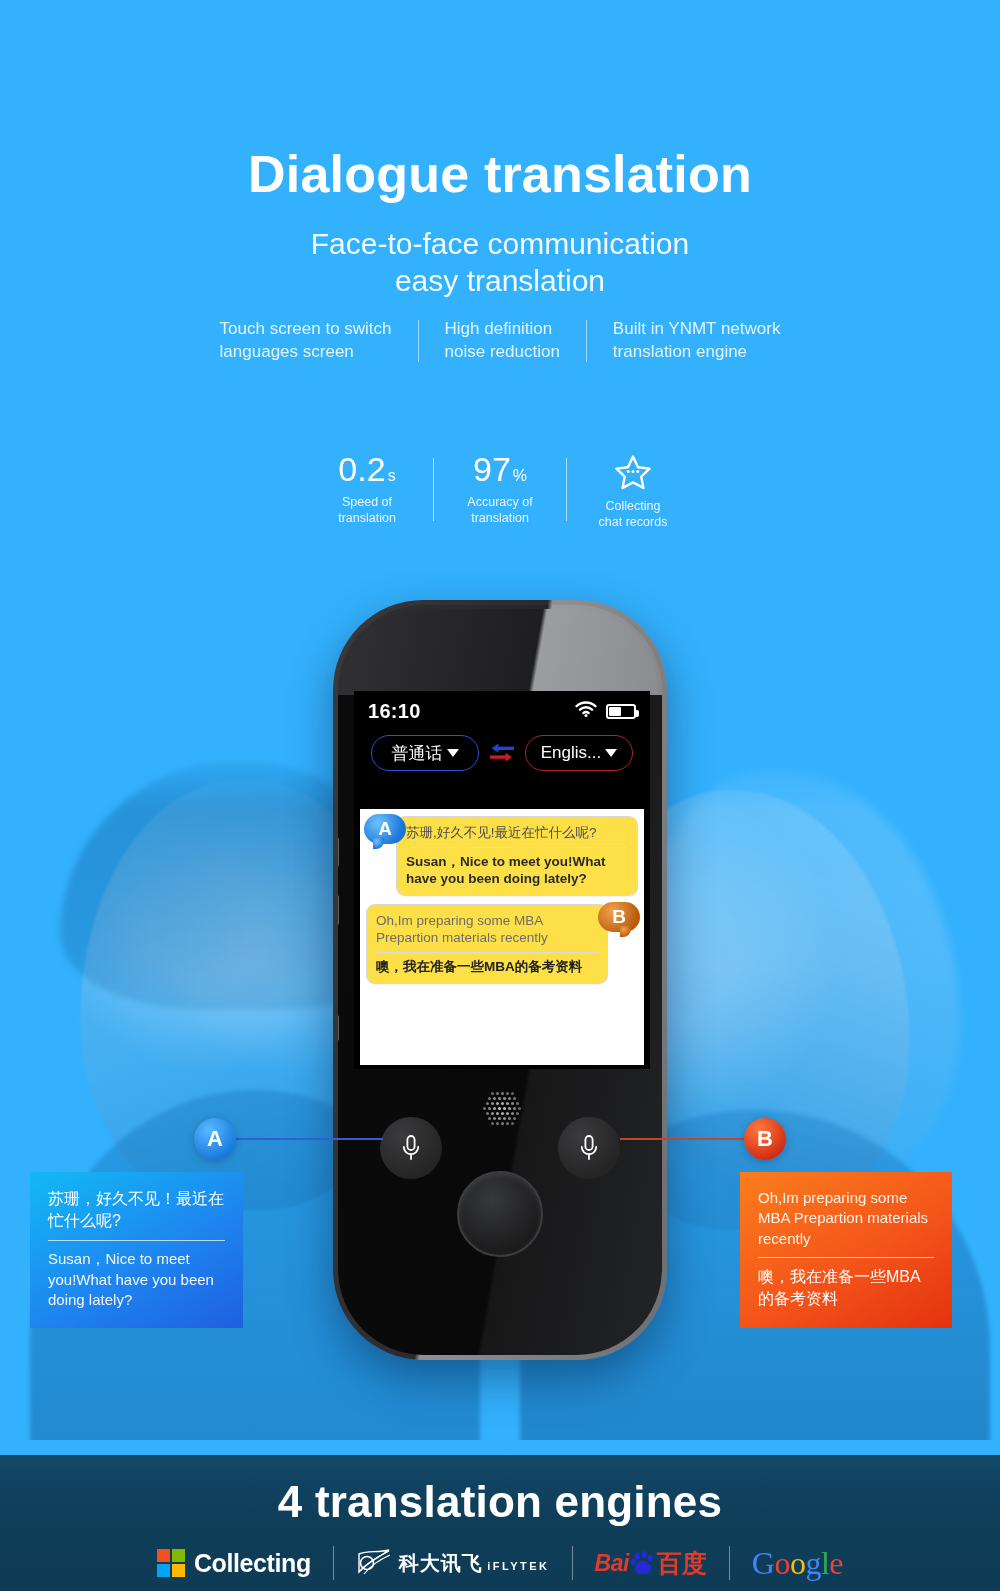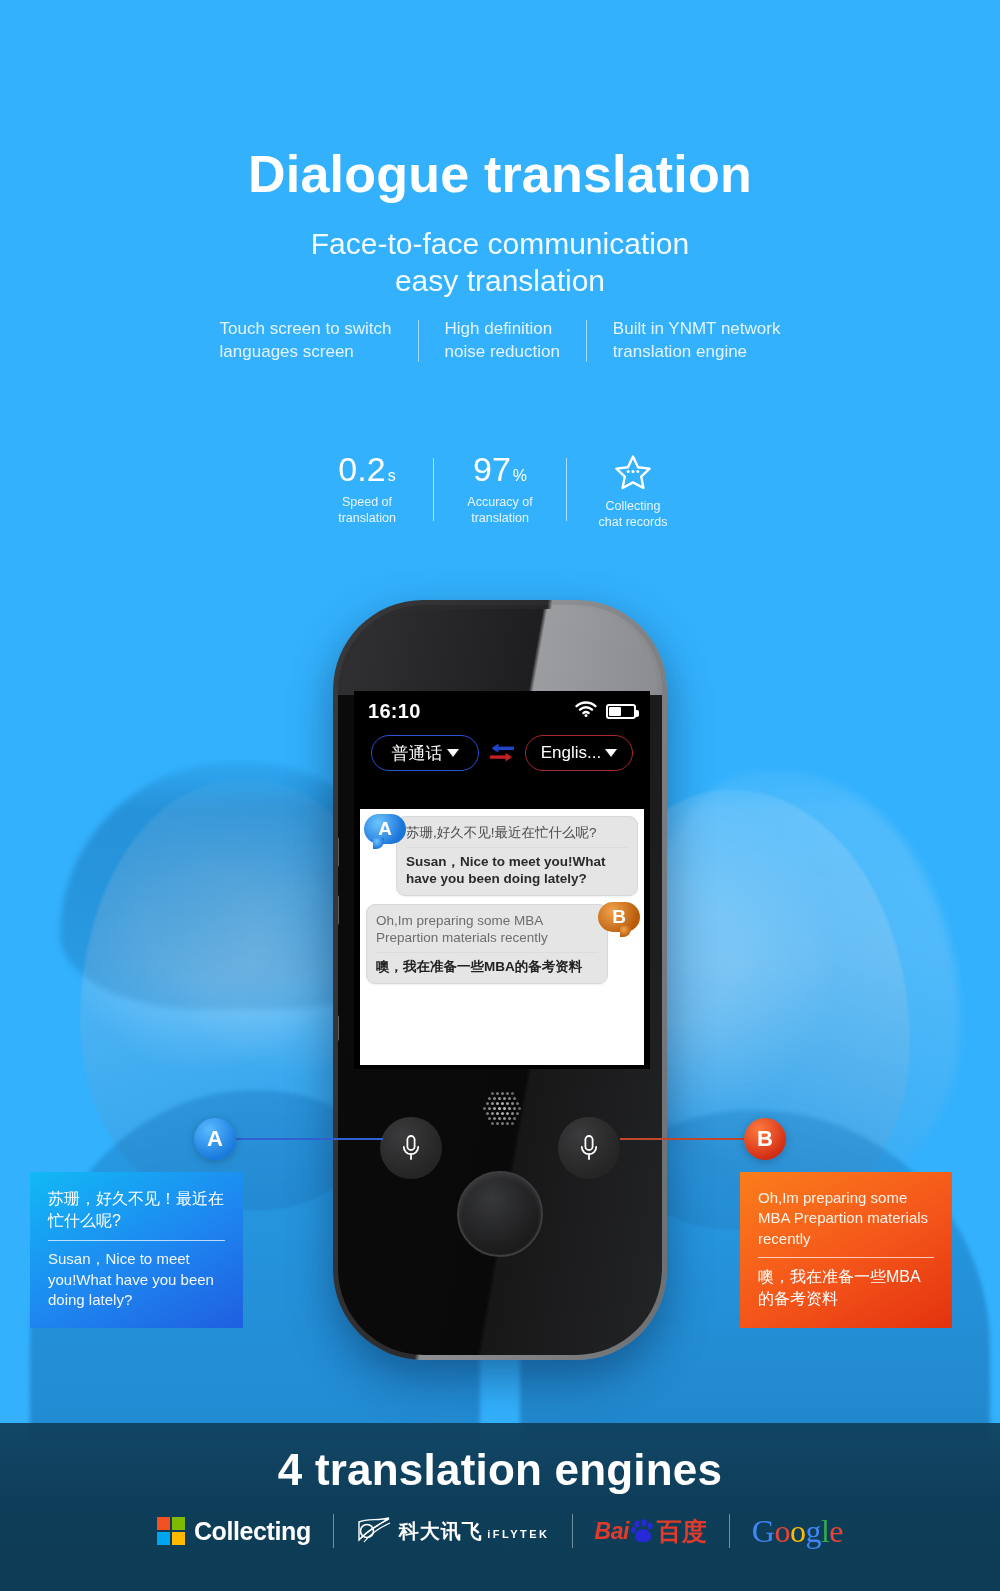--- a/index.html
+++ b/index.html
@@ -152,21 +152,21 @@
     gap:4px; color:#fff; font-size:17px; padding:0 10px; background:#000;
   }
   .langpill.src { border:1.5px solid #2a52d8; }
   .langpill.dst { border:1.5px solid #a8272b; }
   .caret { width:0;height:0;border-left:6px solid transparent;border-right:6px solid transparent;border-top:8px solid #fff; }
   .swap { width:28px; height:24px; position:relative; flex:none; }
 
   .chat { position:absolute; left:6px; right:6px; top:118px; bottom:4px; background:#fff; padding:7px 6px; }
   .msg { position:relative; margin-bottom:8px; }
   .bubble {
-    border:1px solid #d8d8d8; border-radius:9px; background:#e5e5e5;
+    border:1px solid #d8d8d8; border-radius:9px; background:#fde047;
     padding:7px 9px; box-shadow:0 1px 2px rgba(0,0,0,.06);
   }
   .msg.a .bubble { margin-left:30px; }
   .msg.b .bubble { margin-right:30px; }
   .b-cn { font-size:13.5px; line-height:1.32; color:#4c4c4c; }
   .b-en { font-size:13.5px; line-height:1.3; color:#2b2b2b; font-weight:600; }
   .b-en.light { color:#6d6d6d; font-weight:400; }
   .b-cn.strong { color:#222; font-weight:700; }
   .divider-line { height:1px; background:#dcdcdc; margin:5px 0; }
   .avatar-chat {
@@ -224,21 +224,21 @@
     left:740px; top:1172px; width:212px;
     background:linear-gradient(150deg,#fb7d1c 0%, #f4551a 55%, #e3320f 100%);
   }
   .co-cn { font-size:16px; line-height:1.38; }
   .co-en { font-size:15px; line-height:1.36; color:#f2f7ff; }
   .co-div { height:1px; background:rgba(255,255,255,.7); margin:8px 0 8px; }
   .callout.b .co-en { color:#fff2e8; }
 
   
   .banner {
-    position:absolute; left:0; bottom:0; width:1000px; height:168px;
+    position:absolute; left:0; bottom:0; width:1000px; height:136px;
     background:linear-gradient(180deg, rgba(16,64,92,.93) 0%, rgba(13,58,84,.97) 45%, rgba(14,60,86,1) 100%);
     color:#fff; text-align:center;
   }
   .banner-title { font-size:44px; font-weight:700; padding-top:22px; letter-spacing:.2px; }
   .logos { display:flex; align-items:center; justify-content:center; gap:0; margin-top:14px; }
   .logo { display:flex; align-items:center; justify-content:center; padding:0 22px; height:44px; }
   .logo-sep { width:1px; height:34px; background:rgba(255,255,255,.42); }
 
   .ms-squares { display:grid; grid-template-columns:13px 13px; grid-template-rows:13px 13px; gap:2px; margin-right:9px; }
   .ms-squares span { display:block; }

